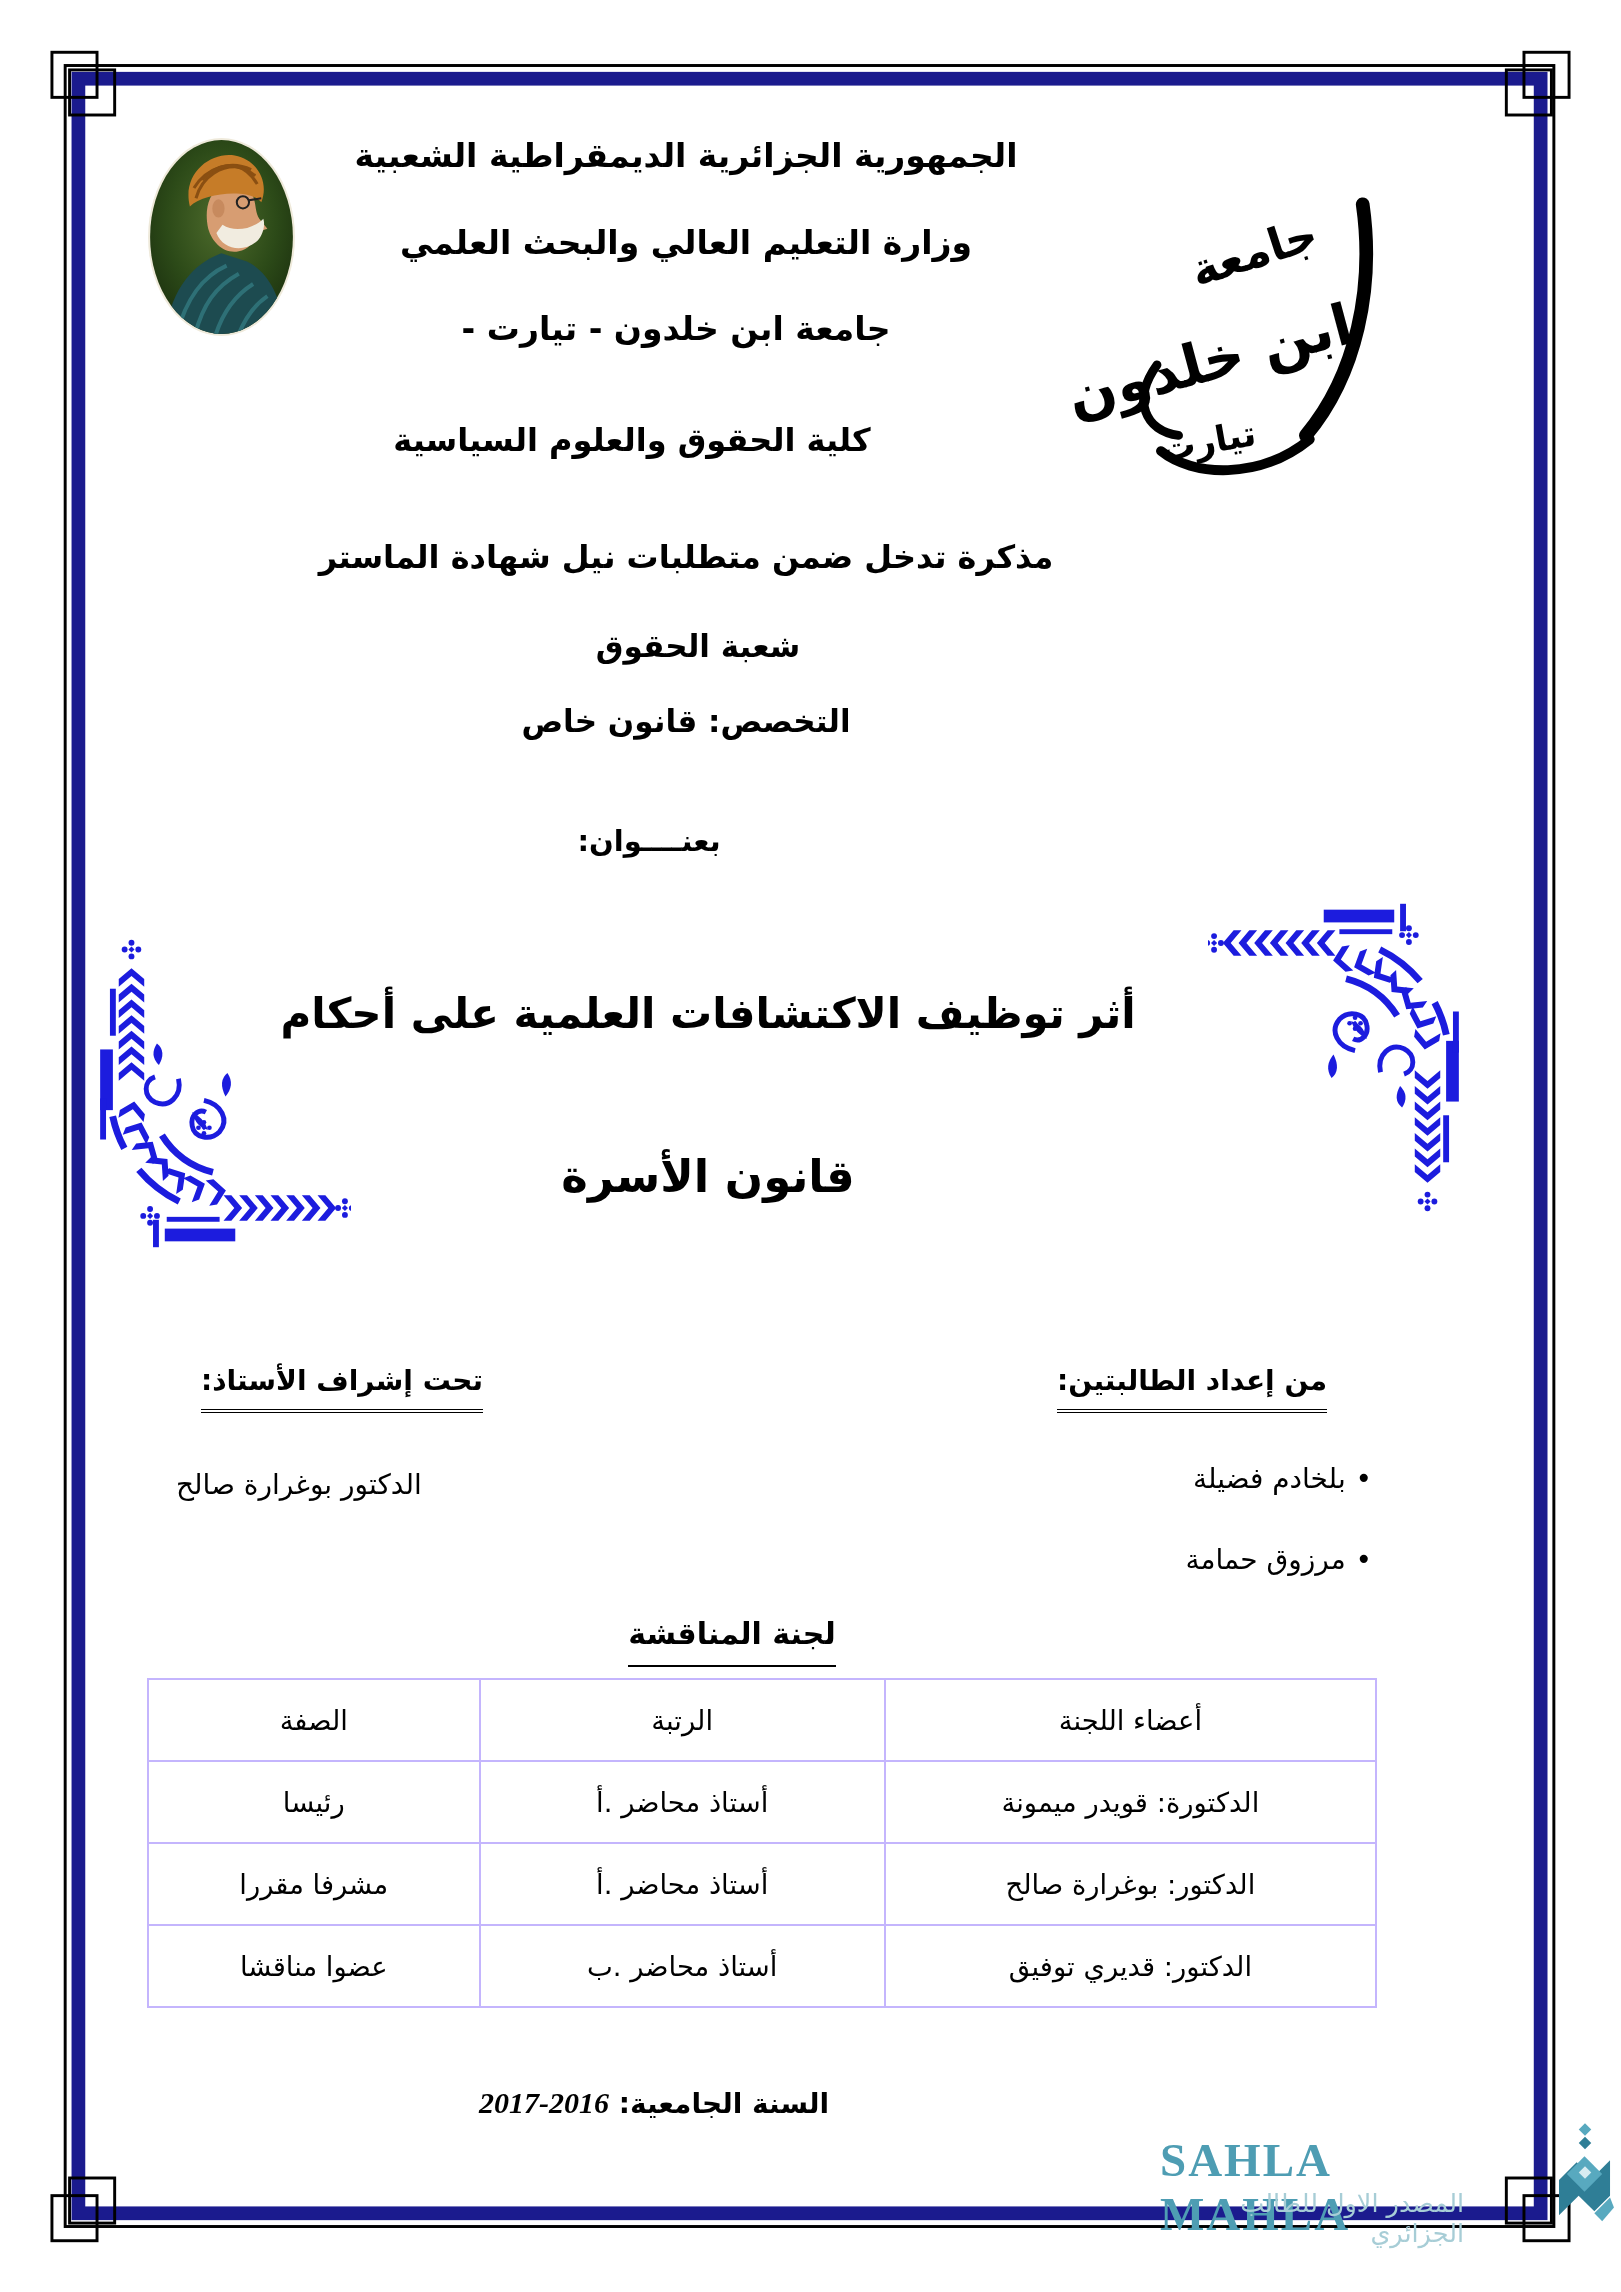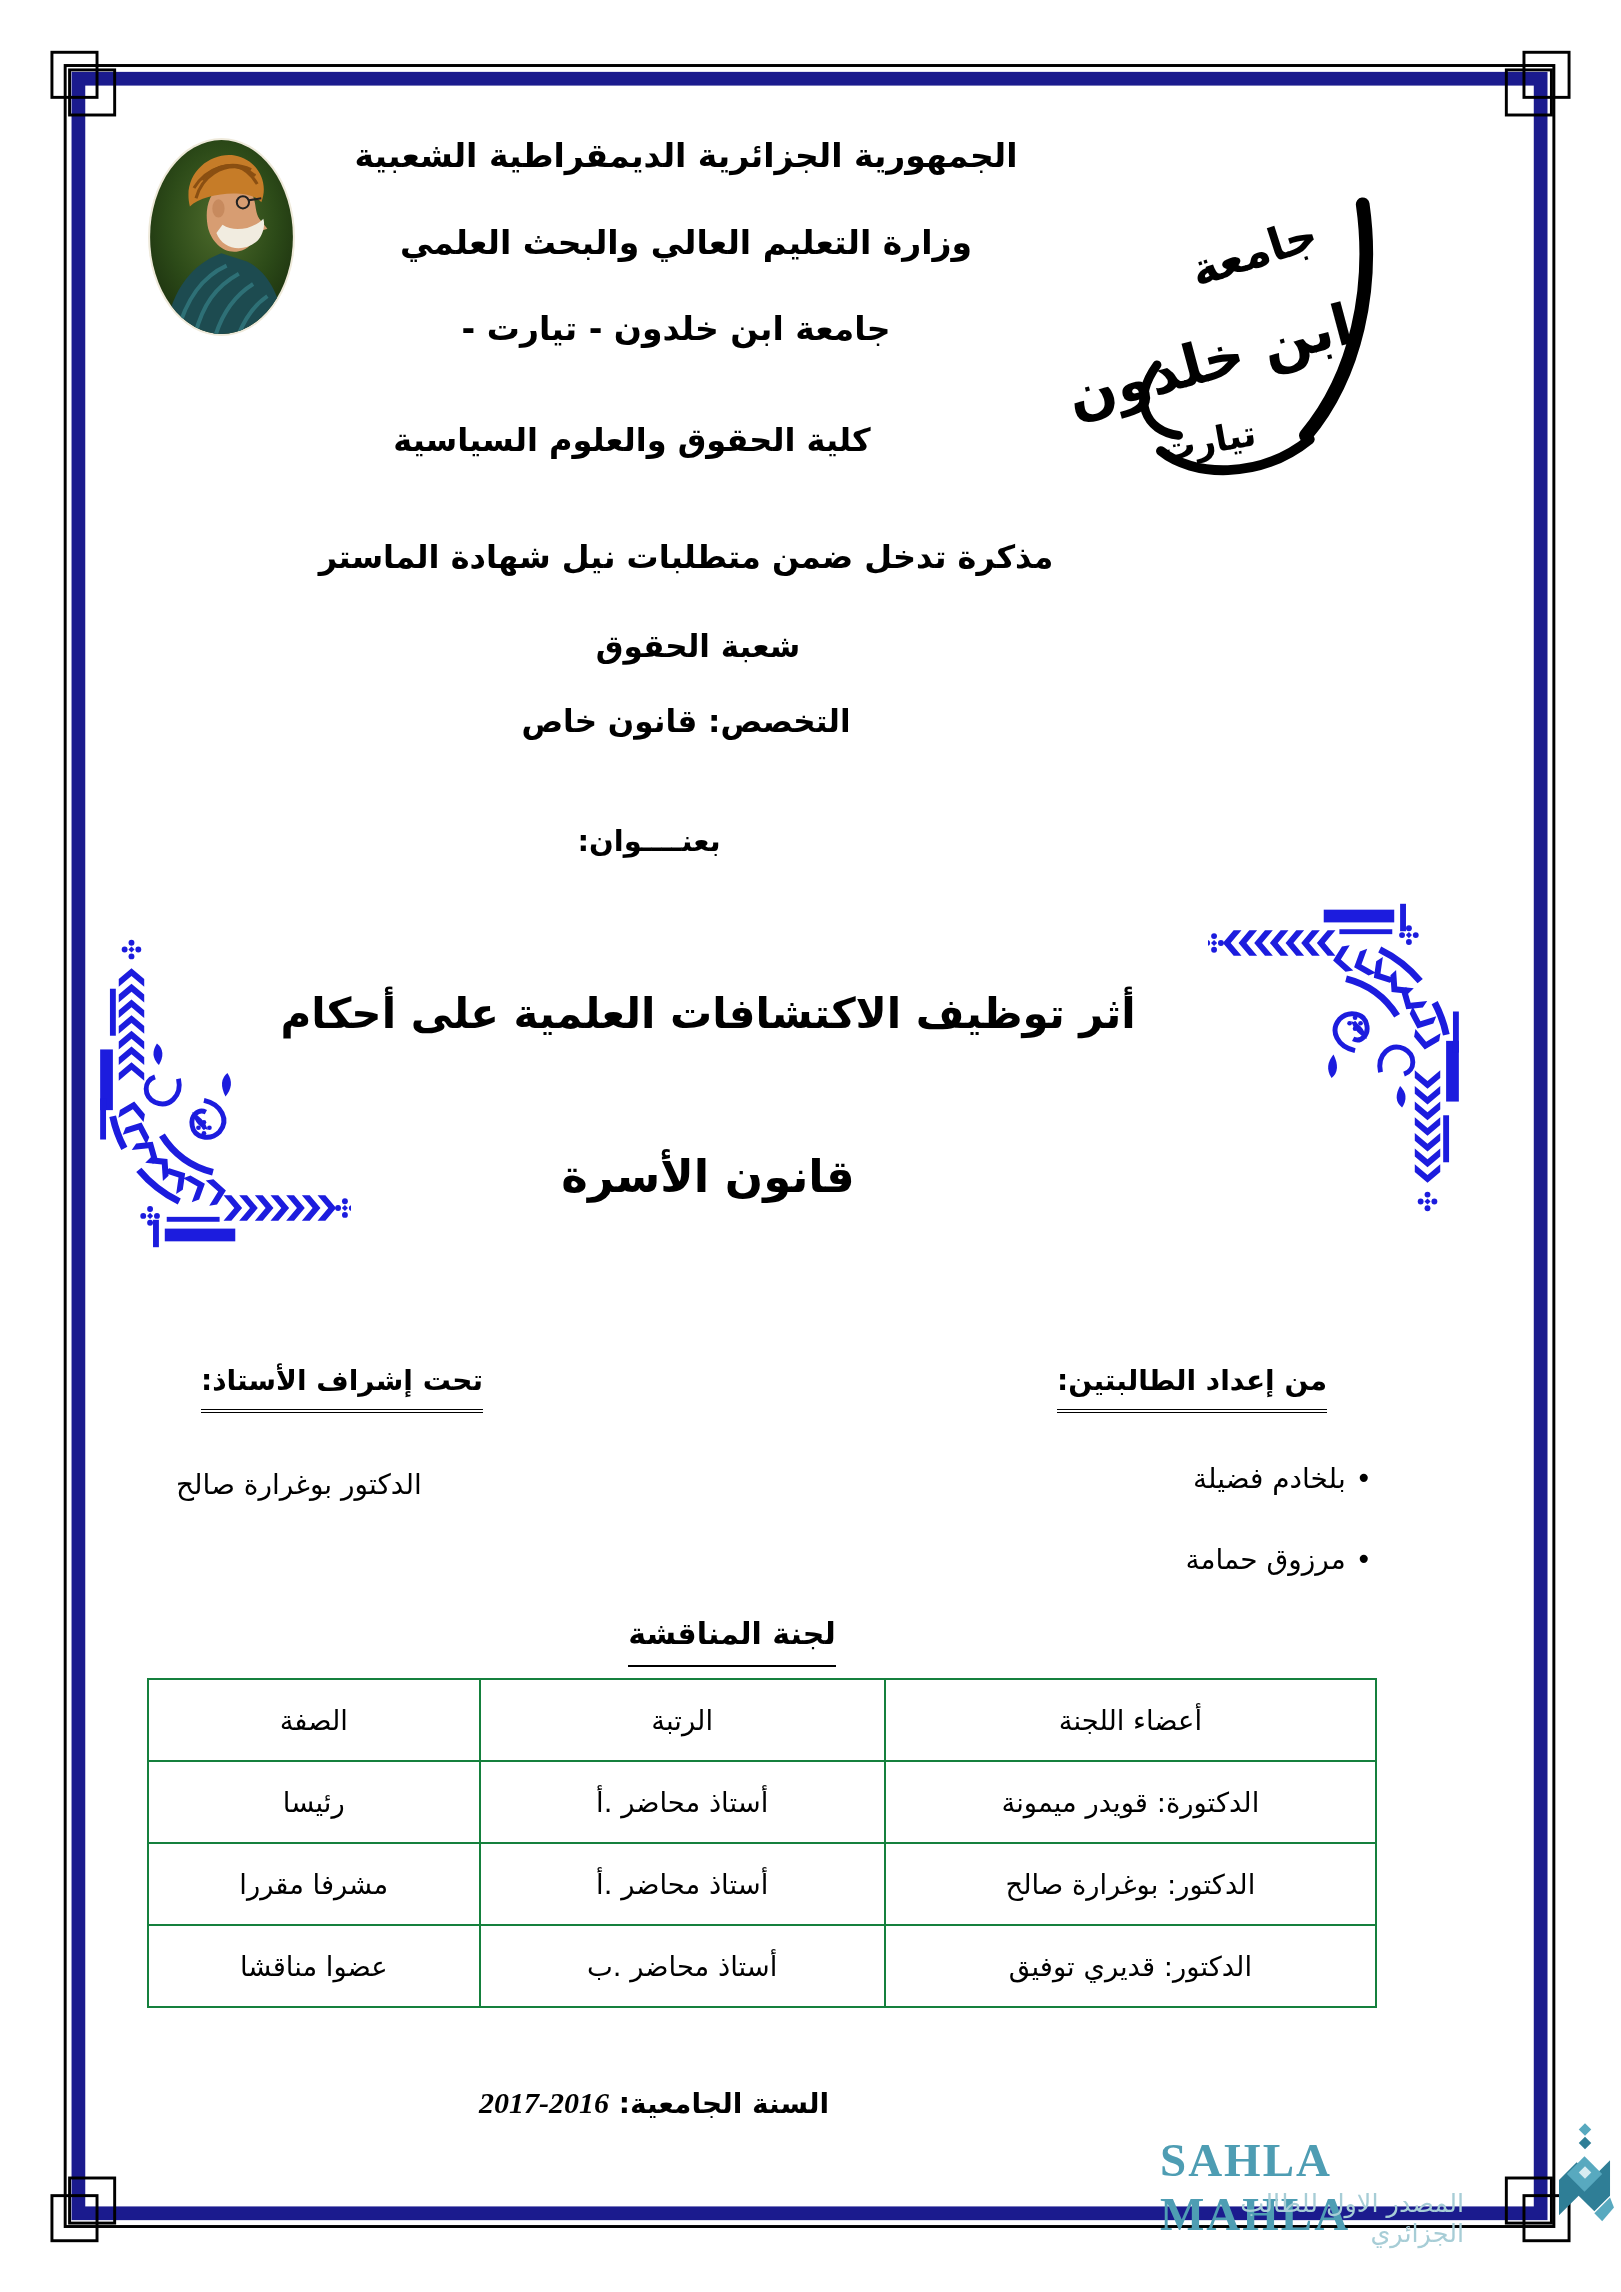--- a/index.html
+++ b/index.html
@@ -21,21 +21,21 @@
   .title-big{font-size:42px;font-weight:bold;letter-spacing:1px;}
   .title-small{font-size:45px;font-weight:bold;}
   .lbl{font-size:28px;font-weight:bold;direction:rtl;}
   .dbl-underline{border-bottom:4.9px double #000;padding-bottom:12px;text-align:center;}
   .one-underline{border-bottom:2.9px solid #000;padding-bottom:14px;}
   .person{font-size:28px;direction:rtl;}
   .blt{margin-left:9.8px;}
   
   #committee{position:absolute;left:147px;top:1678px;width:1230px;z-index:3;
     border-collapse:collapse;direction:rtl;font-size:27.4px;}
-  #committee td,#committee th{border:2px solid #15803d;text-align:center;
+  #committee td,#committee th{border:2px solid #c4b5fd;text-align:center;
     font-weight:normal;height:80px;padding:0 0;}
   #committee{border:2.9px solid #000;}
   #committee tr.hdr td{height:80px;}
   
   .year-line{font-size:28px;font-weight:bold;direction:rtl;margin-top:20px;}
   .year-num{font-family:"Liberation Serif",serif;font-style:italic;font-weight:bold;font-size:30px;}
   
   .brand{position:absolute;left:1160px;top:2133px;width:339px;
     font-family:"Liberation Serif",serif;font-weight:bold;font-size:47px;
     letter-spacing:2px;z-index:6;}

